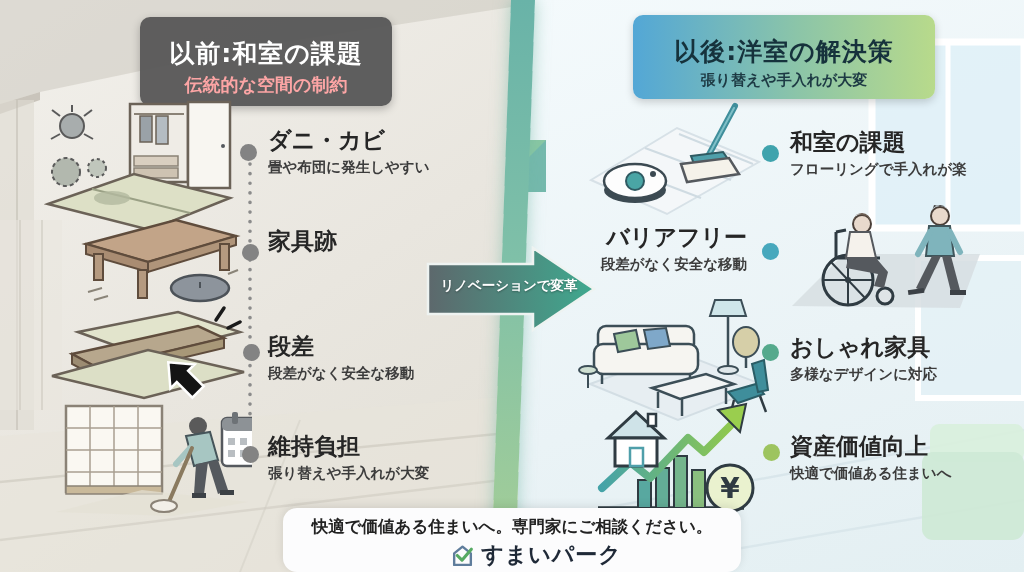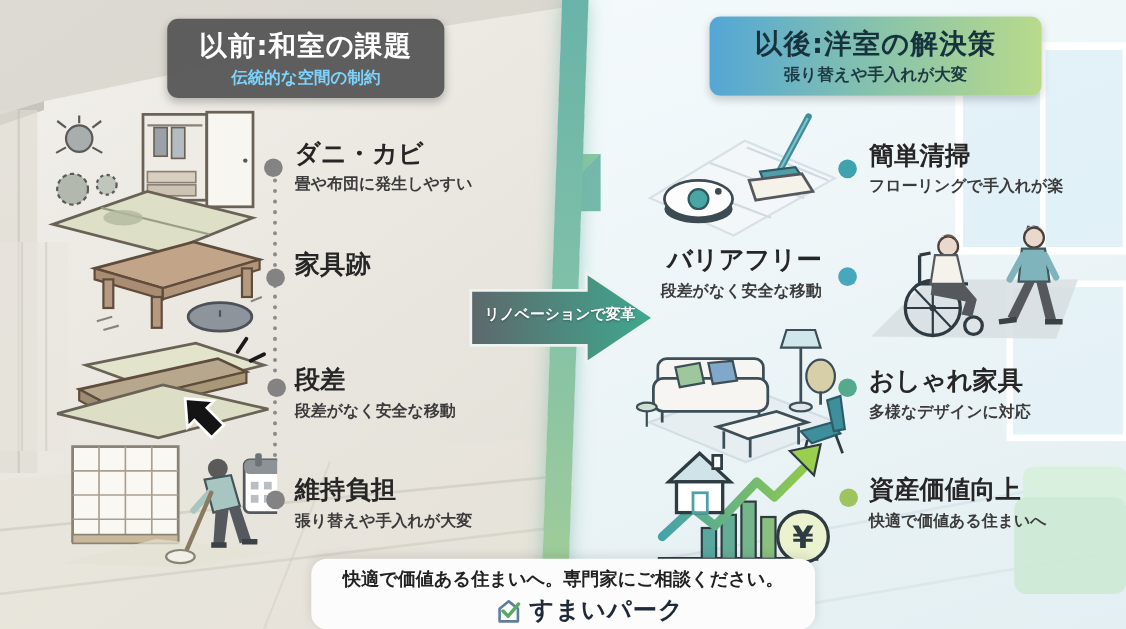--- a/index.html
+++ b/index.html
@@ -10,25 +10,25 @@
   .bg-left  { position:absolute; left:0; top:0; width:518px; height:572px;
               background:linear-gradient(145deg,#f2f0eb 0%,#e9e6df 55%,#e2dfd6 100%); }
   .bg-right { position:absolute; left:512px; top:0; width:512px; height:572px;
               background:linear-gradient(160deg,#f4fafc 0%,#eaf3f6 60%,#e3eff2 100%); }
   .bg-art   { position:absolute; left:0; top:0; }
   .divider  { position:absolute; left:501px; top:0; width:24px; height:572px;
               background:linear-gradient(180deg,#69b3a8 0%,#7fc0a8 45%,#a7cf96 100%);
               transform:skewX(-2deg); box-shadow:0 0 16px rgba(110,180,160,.55); }
 
   
-  .badge { position:absolute; text-align:center; border-radius:10px; padding:8px 10px 9px;margin-left:12px; }
+  .badge { position:absolute; text-align:center; border-radius:10px; padding:20px 10px 9px; }
   .badge-left  { left:140px; top:17px; width:252px; background:rgba(86,86,86,.95);
                  box-shadow:0 3px 8px rgba(0,0,0,.25); }
   .badge-left .b-title { color:#ffffff; font-size:25px; font-weight:700; letter-spacing:1px; }
-  .badge-left .b-sub   { color:#7dd3fc; font-size:15px; font-weight:700; margin-top:3px; }
+  .badge-left .b-sub   { color:#fca5a5; font-size:18px; font-weight:700; margin-top:3px; }
   .badge-right { left:633px; top:15px; width:302px;
                  background:linear-gradient(90deg,#53a7d6 0%,#8cc5a8 55%,#b8da8b 100%);
                  box-shadow:0 3px 8px rgba(0,0,0,.18); }
   .badge-right .b-title { color:#16323c; font-size:25px; font-weight:700; letter-spacing:1px; }
   .badge-right .b-sub   { color:#1d3a44; font-size:15px; font-weight:700; margin-top:3px; }
 
   
   .item { position:absolute; z-index:3; }
   .item .i-title { font-size:23px; font-weight:700; color:#262626; line-height:1.15; }
   .item .i-desc  { font-size:14.5px; font-weight:700; color:#3c3c3c; margin-top:5px; }
@@ -132,21 +132,21 @@
   <div class="item" style="left:268px; top:333px; width:230px;">
     <div class="i-title">段差</div>
     <div class="i-desc">段差がなく安全な移動</div>
   </div>
   <div class="item" style="left:268px; top:433px; width:230px;">
     <div class="i-title">維持負担</div>
     <div class="i-desc">張り替えや手入れが大変</div>
   </div>
 
   <div class="item" style="left:790px; top:129px; width:225px;">
-    <div class="i-title">簡単清掃</div>
+    <div class="i-title">和室の課題</div>
     <div class="i-desc">フローリングで手入れが楽</div>
   </div>
   <div class="item" style="left:555px; top:224px; width:192px; text-align:right;">
     <div class="i-title">バリアフリー</div>
     <div class="i-desc">段差がなく安全な移動</div>
   </div>
   <div class="item" style="left:790px; top:334px; width:225px;">
     <div class="i-title">おしゃれ家具</div>
     <div class="i-desc">多様なデザインに対応</div>
   </div>

